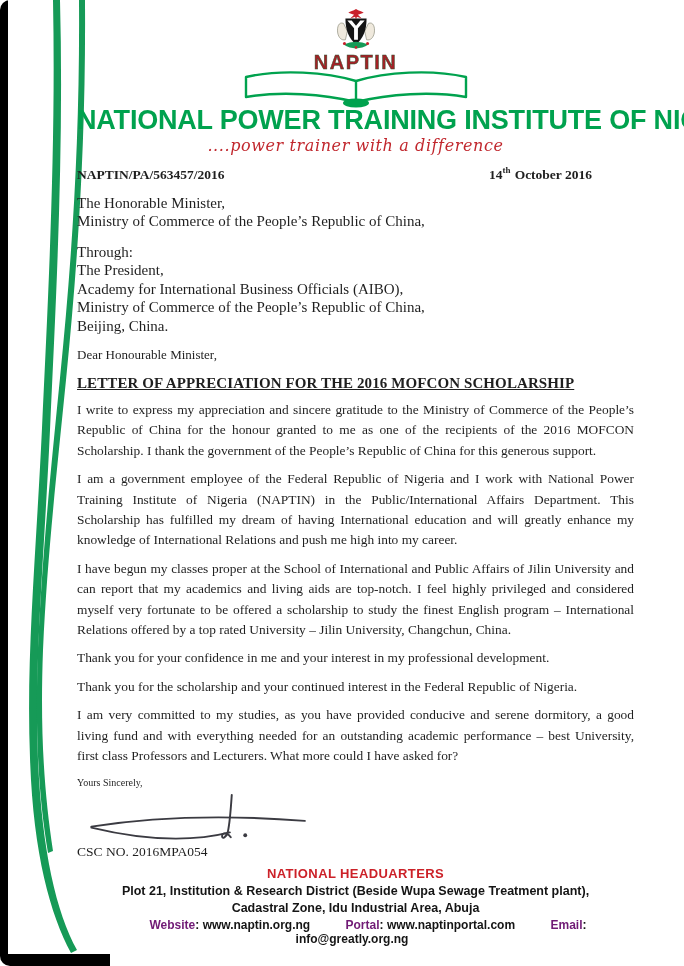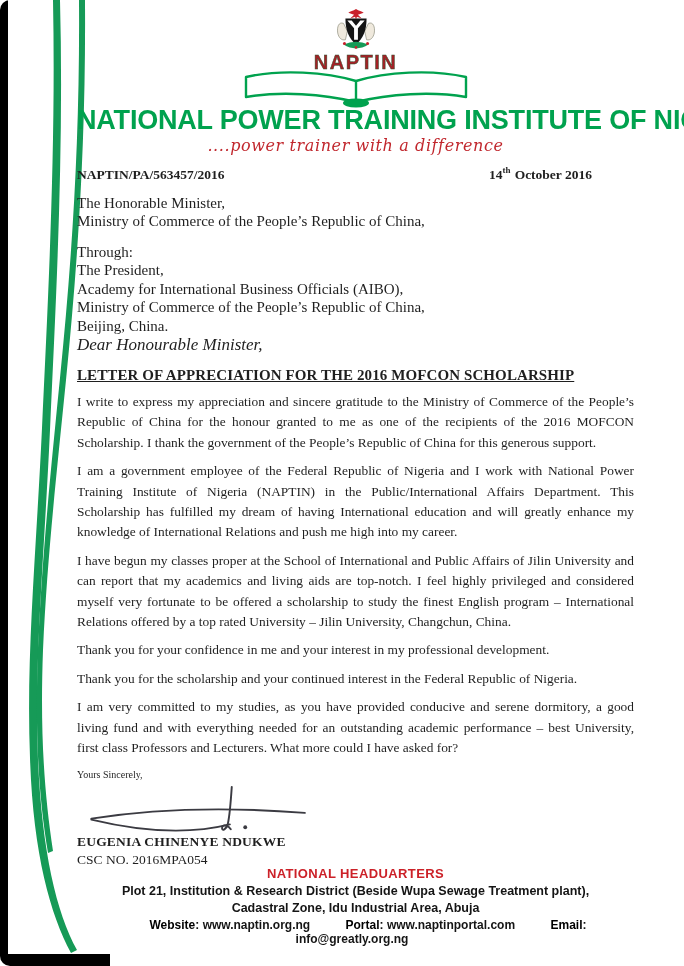--- a/index.html
+++ b/index.html
@@ -31,39 +31,39 @@
     color:#C1272D;margin-top:0px;letter-spacing:0.6px;
   }
   .refrow{display:flex;justify-content:space-between;align-items:baseline;margin-top:10px;font-weight:700;font-size:13.5px;}
   .dateval{margin-right:42px;}
   .dateval .rest{margin-left:4px;}
   sup.ord{font-size:9px;}
   .block{font-size:15px;line-height:18.5px;}
   .recipient{margin-top:11px;}
   .through{margin-top:12px;}
   .bold{font-weight:400;}
-  .salutation{font-size:17px;font-style:italic;}
+  .salutation{margin-top:12px;font-size:13px;}
   .subject{
     margin-top:12px;font-size:15px;font-weight:700;
     text-decoration:underline;letter-spacing:0.1px;
   }
   .para{margin:8px 0 0 0;font-size:13.4px;line-height:20.4px;text-align:justify;}
   .closing{margin-top:10px;font-size:10px;}
   .sig{display:block;margin:4px 0 0 4px;}
   .signame{font-family:"Liberation Serif",serif;font-weight:700;font-size:13.5px;margin-top:0px;letter-spacing:0.2px;}
   .sigid{font-size:13.5px;margin-top:2px;}
   .footer{
     position:absolute;left:77px;width:557px;top:866px;text-align:center;
     font-family:"Liberation Sans",sans-serif;font-weight:700;
   }
   .f-title{color:#CC2128;font-size:13px;letter-spacing:0.4px;}
   .f-line{font-size:12.5px;color:#151515;margin-top:3px;}
   .f-contacts{font-size:12px;color:#151515;margin-top:3px;}
   .f-item{margin:0 7px;}
-  .f-label{color:#000000;margin-left:18px;}
+  .f-label{color:#701a75;margin-left:18px;}
   .f-label::after{content:": ";color:#151515;}
 </style>
 </head>
 <body>
 
 <div class="page">
 
   <div class="edge-left"></div>
   <div class="edge-bottom"></div>
 
@@ -129,21 +129,20 @@
 
     <svg class="sig" width="240" height="50" viewBox="0 0 240 52">
       <g fill="none" stroke="#3b3b42" stroke-width="2" stroke-linecap="round">
         <path d="M6 36 C70 26 150 24 228 30"></path>
         <path d="M6 37 C60 50 110 52 150 42"></path>
         <path d="M152 3 C151 18 150 32 148 41 C147 47 141 50 142 45 C143 41 149 44 151 47"></path>
       </g>
       <circle cx="166" cy="45" r="2" fill="#3b3b42"></circle>
     </svg>
 
-    <div class="signame">EUGENIA CHINENYE NDUKWE</div>
     <div class="sigid">CSC NO. 2016MPA054</div>
 
   </div>
 
   <div class="footer">
     <div class="f-title">NATIONAL HEADUARTERS</div>
     <div class="f-line">Plot 21, Institution &amp; Research District (Beside Wupa Sewage Treatment plant),</div>
     <div class="f-line">Cadastral Zone, Idu Industrial Area, Abuja</div>
     <div class="f-contacts">
       <span class="f-item"><span class="f-label">Website</span><span>www.naptin.org.ng</span></span>

